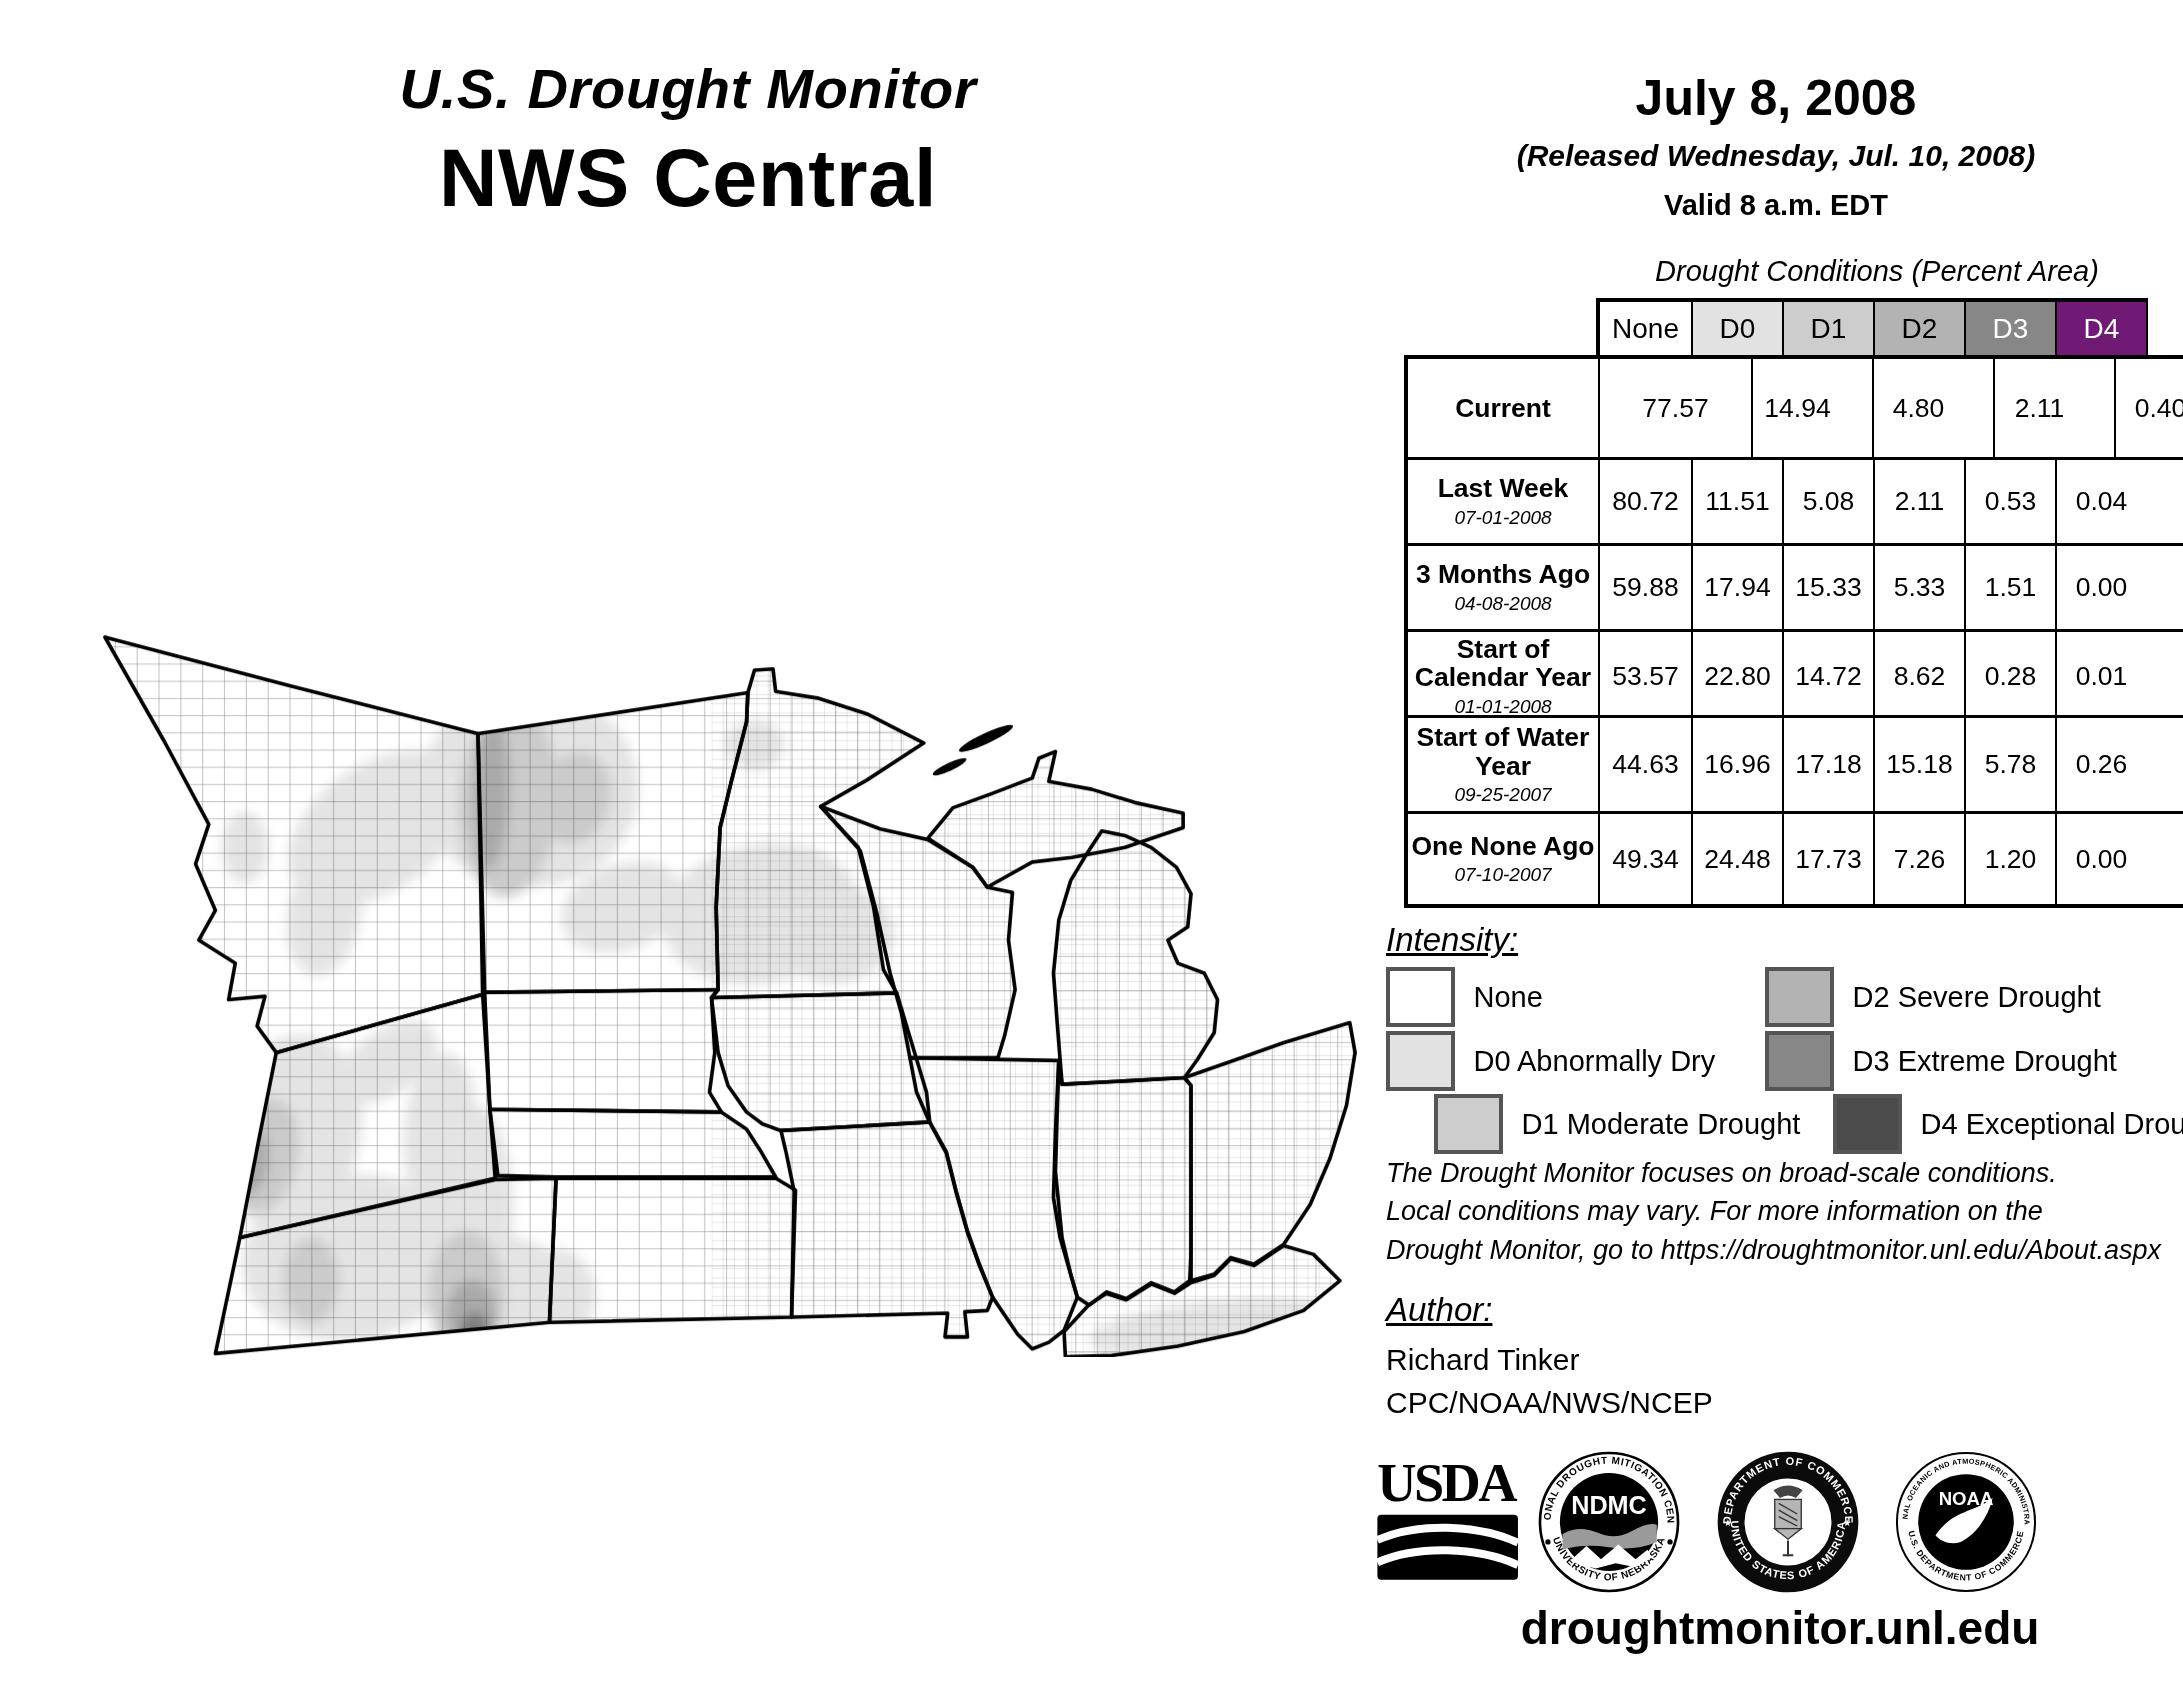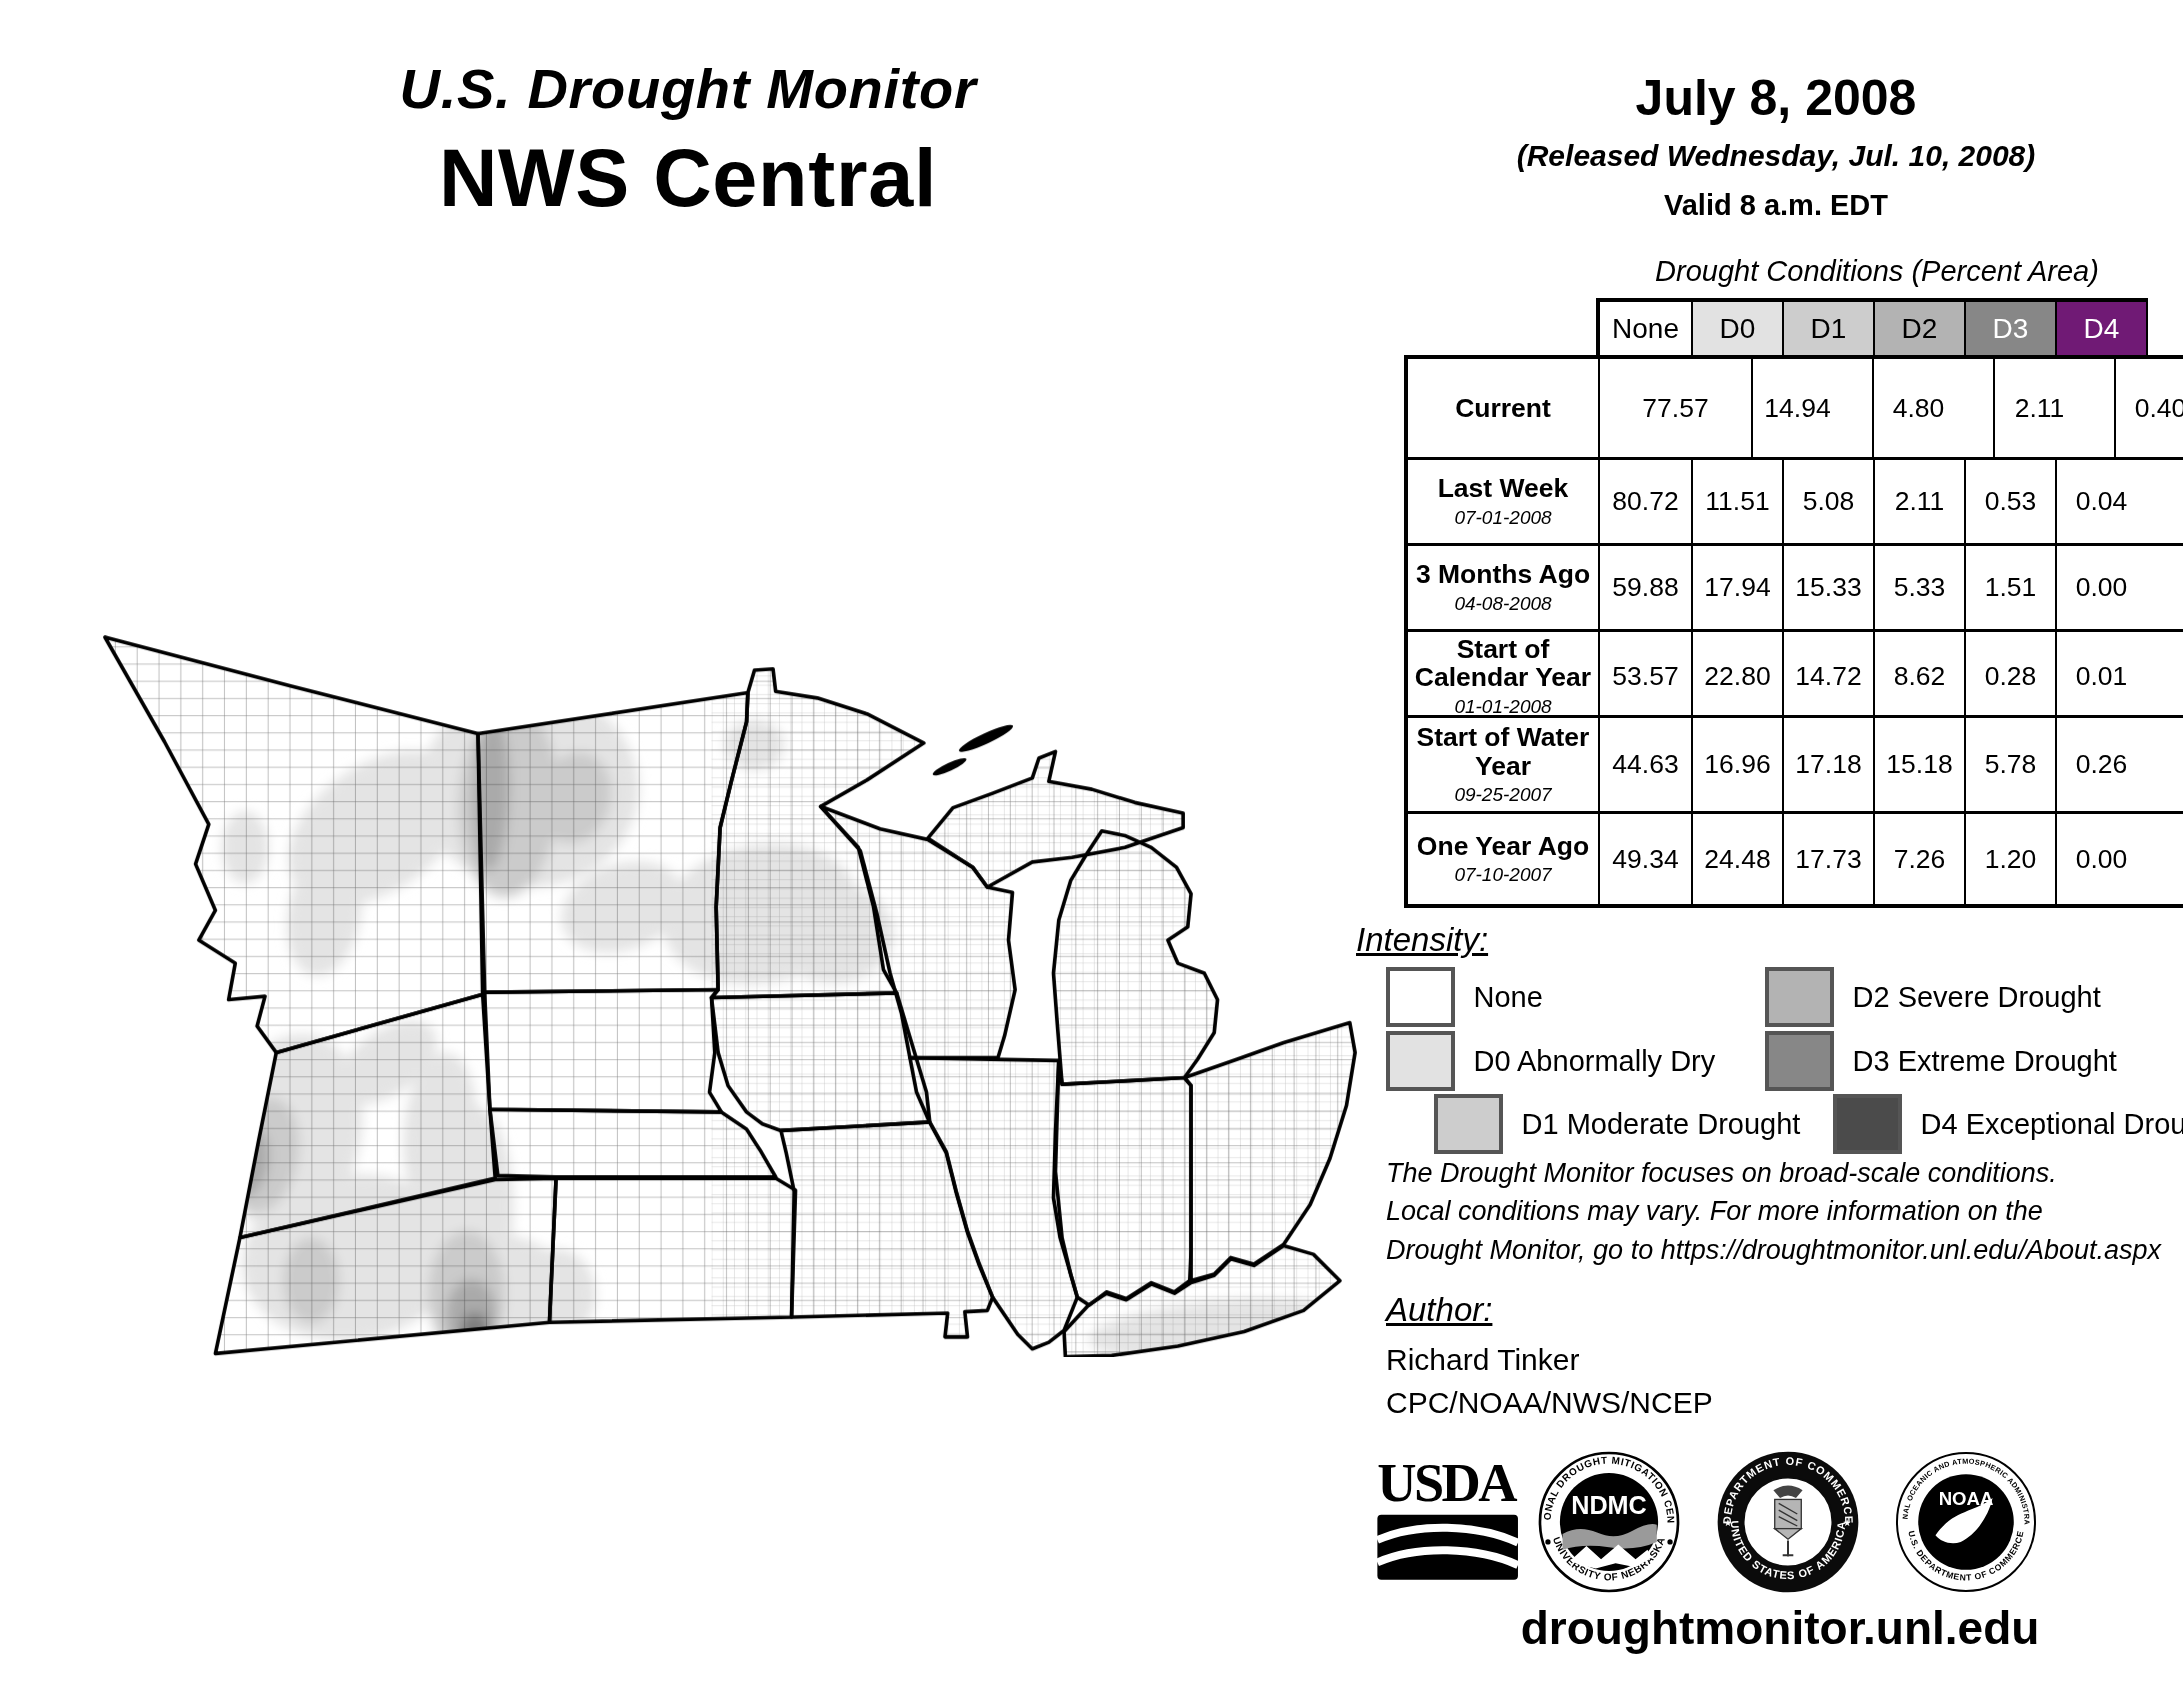--- a/index.html
+++ b/index.html
@@ -29,21 +29,21 @@
   .tbody{left:1404px;top:355px;border:4px solid #000;}
   .trow{display:grid;grid-template-columns:192px repeat(6,91px);}
   .trow + .trow{border-top:3.3px solid #000;}
   .lbl{display:flex;flex-direction:column;align-items:center;justify-content:center;
     text-align:center;border-right:2px solid #000;padding:2.6px 1.3px;}
   .lbl .nm{font-size:26.5px;font-weight:bold;line-height:1.08;}
   .lbl .dt{font-size:19px;font-style:italic;margin-top:4px;}
   .val{display:flex;align-items:center;justify-content:center;font-size:26.5px;}
   .val + .val{border-left:2px solid #000;}
   
-  .intensity-title{left:1356px;top:921px;font-size:33px;font-style:italic;
+  .intensity-title{left:1386px;top:921px;font-size:33px;font-style:italic;
     text-decoration:underline;}
   .leg-item{position:absolute;display:flex;align-items:center;}
   .swatch{width:61px;height:52px;border:4.6px solid #555;}
   .leg-text{font-size:29px;margin-left:18.5px;white-space:nowrap;}
   
   .notes{left:1386px;top:1154px;width:787px;font-size:27px;font-style:italic;
     line-height:1.42;}
   .author-title{left:1386px;top:1291px;font-size:33px;font-style:italic;
     text-decoration:underline;}
   .author-name{left:1386px;top:1343px;font-size:30px;}
@@ -230,21 +230,21 @@
       </div>
     <div class="val">44.63</div>
     <div class="val">16.96</div>
     <div class="val">17.18</div>
     <div class="val">15.18</div>
     <div class="val">5.78</div>
     <div class="val">0.26</div>
   </div>
   <div class="trow" style="height:90px;">
     <div class="lbl">
-        <span class="nm">One Year Ago</span>
+        <span class="nm">One None Ago</span>
       <span class="dt">07-10-2007</span>
       </div>
     <div class="val">49.34</div>
     <div class="val">24.48</div>
     <div class="val">17.73</div>
     <div class="val">7.26</div>
     <div class="val">1.20</div>
     <div class="val">0.00</div>
   </div>
 </div>

